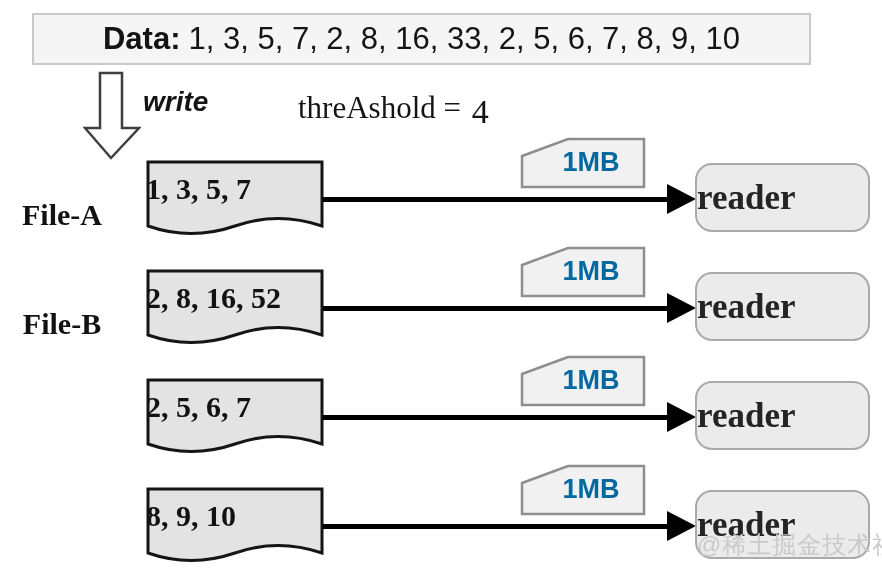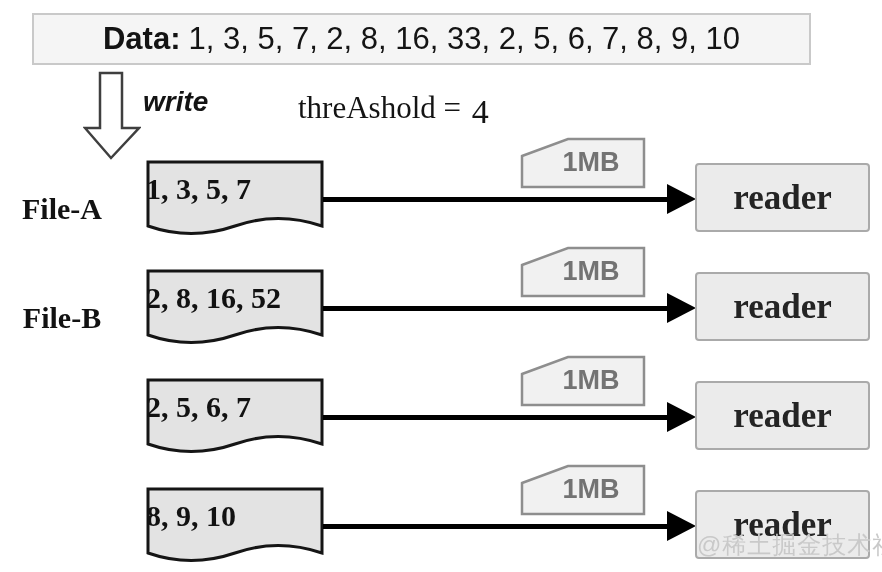--- a/index.html
+++ b/index.html
@@ -24,45 +24,45 @@
   }
   .threshold {
     position:absolute; left:298px; top:88px;
     font-family:"Liberation Serif", serif; font-size:31px; color:#141414;
     white-space:nowrap;
   }
   .threshold .th-val { font-size:34px; position:relative; top:5px; left:3px; }
   
   .row { position:absolute; left:0; width:882px; height:112px; }
   .file-label {
-    position:absolute; left:4px; top:32px; width:116px; text-align:center;
+    position:absolute; left:4px; top:38px; width:116px; text-align:center;
     font-family:"Liberation Serif", serif; font-weight:bold; font-size:30px; color:#121212;
   }
   .file-shape { position:absolute; left:146px; top:0; }
   .file-values {
     position:absolute; left:146px; top:12px; width:178px; text-align:left;
     font-family:"Liberation Serif", serif; font-weight:bold; font-size:30px; color:#121212;
     white-space:nowrap;
   }
   .arrow-line { position:absolute; left:323px; top:37px; width:346px; height:5px; background:#000; }
   .arrow-head {
     position:absolute; left:667px; top:24px; width:0; height:0;
     border-top:15px solid transparent; border-bottom:15px solid transparent;
     border-left:29px solid #000;
   }
   .tag-shape { position:absolute; left:520px; top:-23px; }
   .tag-text {
     position:absolute; left:520px; top:-23px; width:124px; height:50px;
     display:flex; align-items:center; justify-content:center; padding-left:18px;
-    font-weight:bold; font-size:27px; color:#737373;
+    font-weight:bold; font-size:27px; color:#0369a1;
   }
   .reader-box {
     position:absolute; left:695px; top:3px; width:175px; height:69px;
-    background:#ebebeb; border:2px solid #aaaaaa; border-radius:4px;
-    display:flex; align-items:center; justify-content:center;
+    background:#ebebeb; border:2px solid #aaaaaa; border-radius:17px;
+    display:flex; align-items:center; justify-content:flex-start;
     font-family:"Liberation Serif", serif; font-weight:bold; font-size:35px; color:#242424;
   }
   .watermark {
     position:absolute; left:697px; top:529px; z-index:6;
     font-size:24px; color:#c9c9c9; letter-spacing:1px; white-space:nowrap;
   }
 </style>
 </head>
 <body>
 

